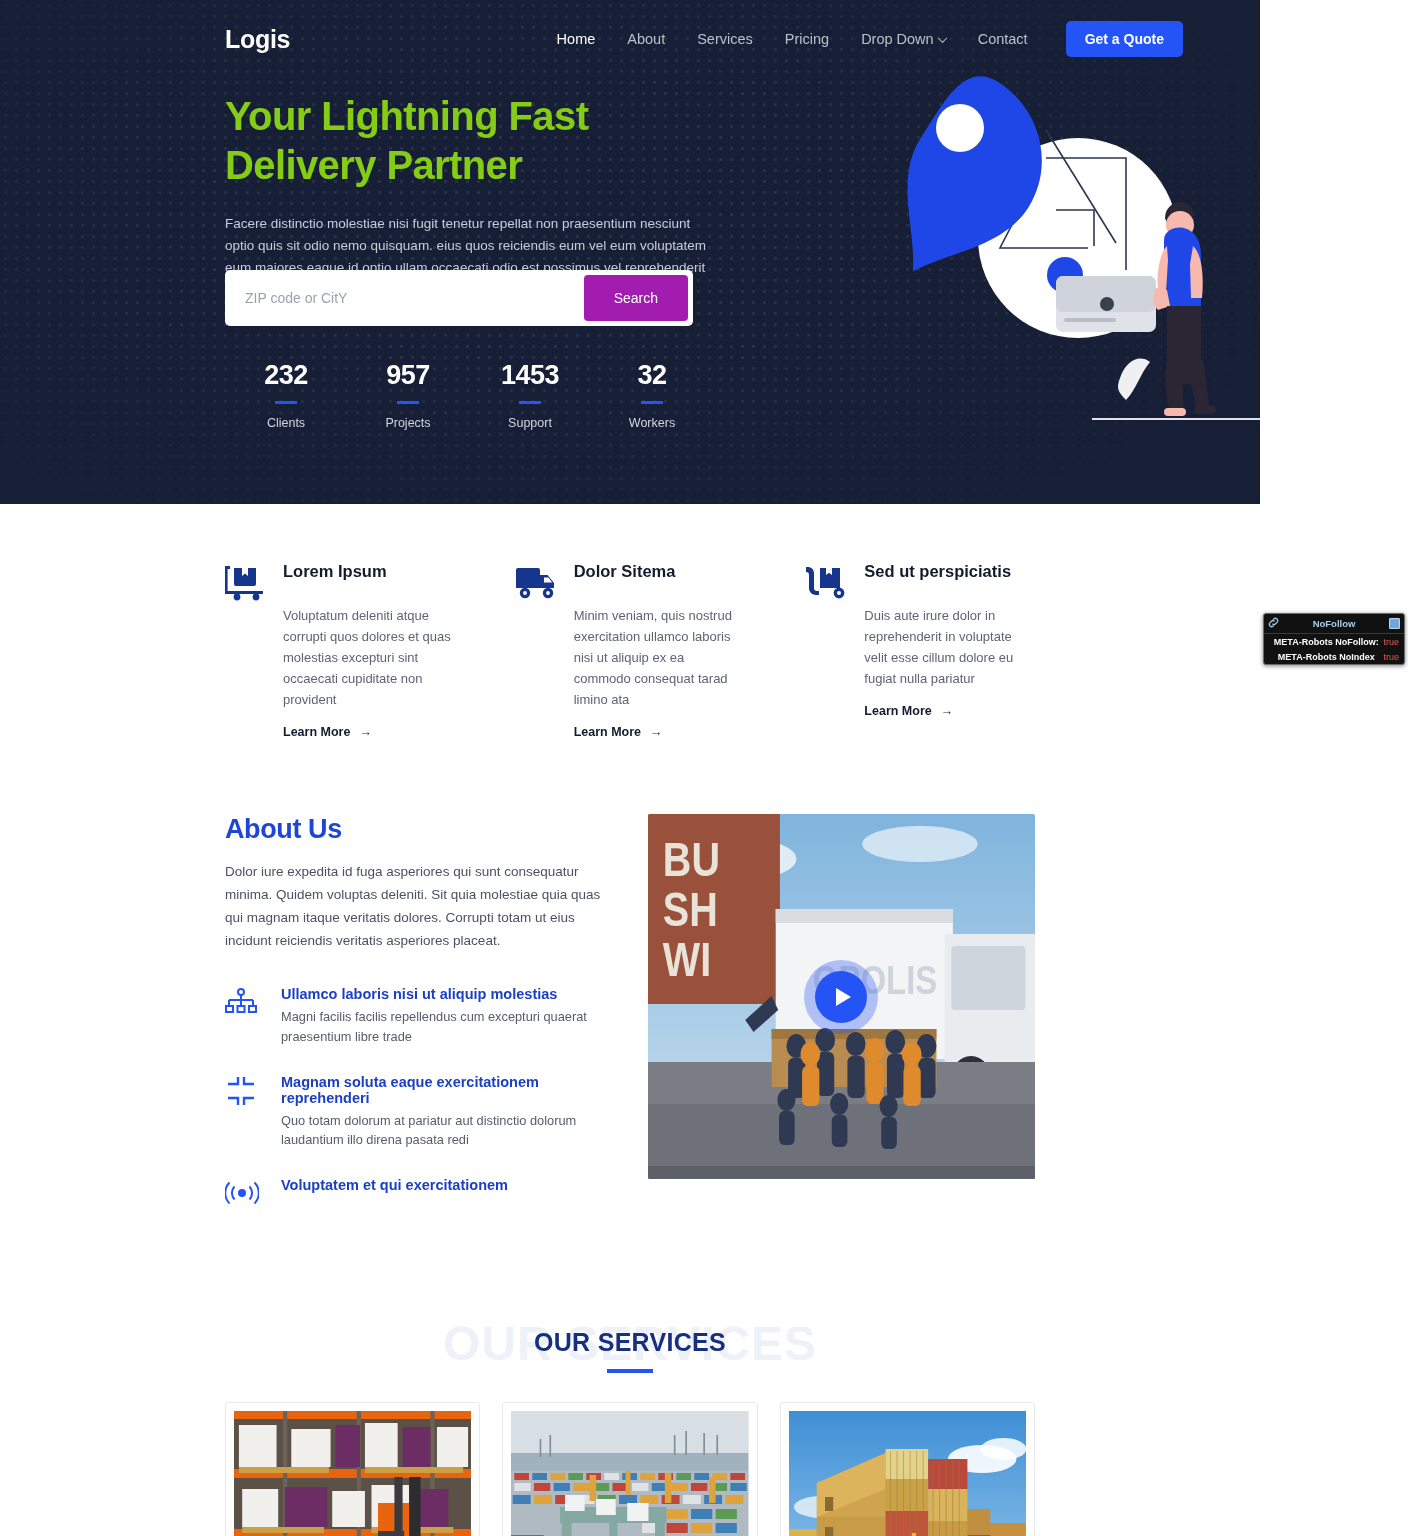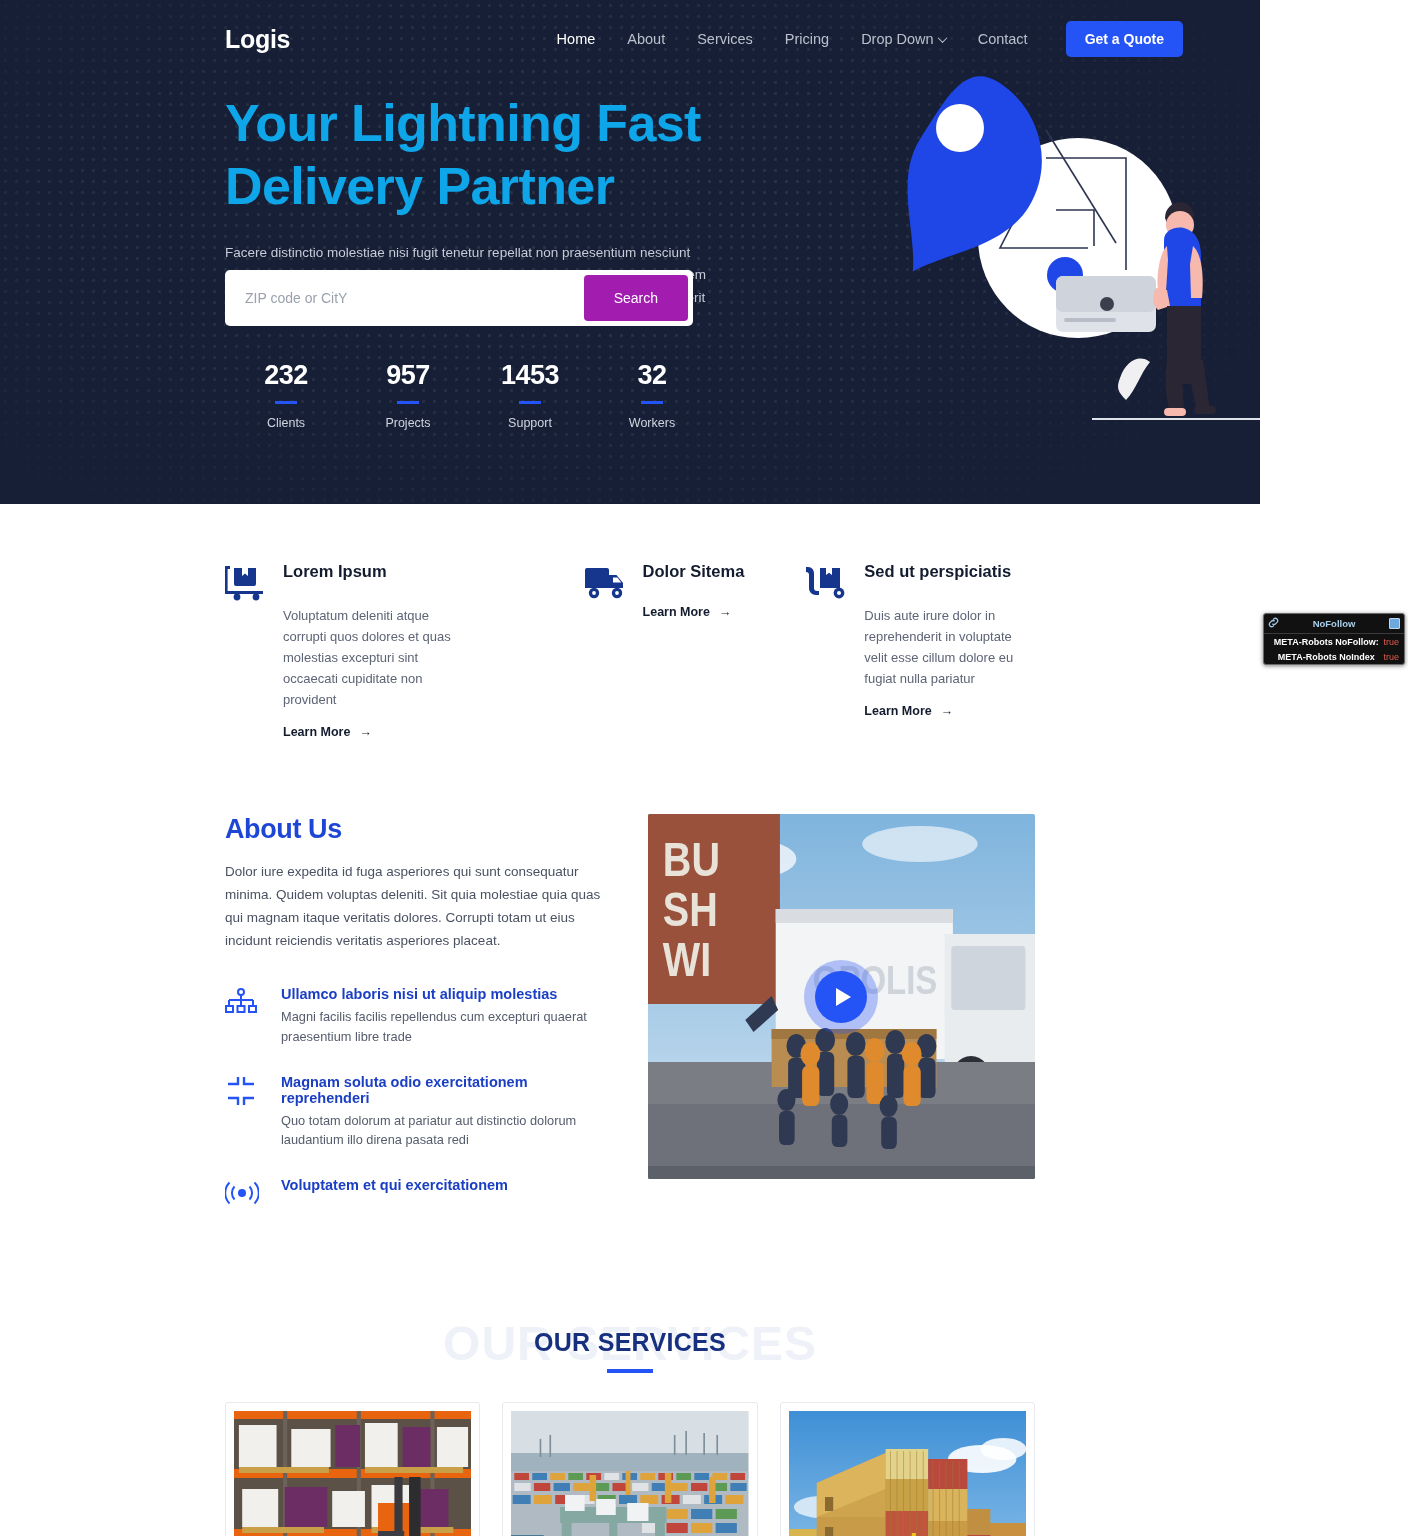--- a/index.html
+++ b/index.html
@@ -53,21 +53,21 @@
   .quote-btn {
     margin-left:22px;
     background:#2453f6; color:#fff;
     font-size:14px; font-weight:bold;
     padding:10px 19px; border:none; border-radius:5px; cursor:pointer;
     white-space:nowrap;
   }
 
   .hero-copy { position:absolute; left:225px; top:92px; width:500px; }
   .hero-title {
-    font-size:52px; line-height:1.22; font-weight:bold; color:#0ea5e9;
+    font-size:40px; line-height:1.22; font-weight:bold; color:#84cc16;
     letter-spacing:-.6px;
   }
   .hero-sub {
     margin-top:23px; font-size:13.5px; line-height:1.66; color:#c6ccd8;
     width:492px;
   }
 
   .search-wrap {
     position:absolute; left:225px; top:270px;
     width:468px; height:56px; background:#fff; border-radius:5px;
@@ -320,20 +320,21 @@
           <path d="M24 9h7.5l6.5 8v5H24V9z"></path>
           <path d="M28 11.6h4.4l3.8 4.8H28v-4.8z" fill="#ffffff"></path>
           <circle cx="9" cy="27" r="5.2"></circle>
             <circle cx="32" cy="27" r="5.2"></circle>
           <circle cx="9" cy="27" r="1.9" fill="#ffffff"></circle>
             <circle cx="32" cy="27" r="1.9" fill="#ffffff"></circle>
         </svg>
       </div>
       <div>
         <div class="feat-title">Dolor Sitema</div>
+        <div class="feat-text">Minim veniam, quis nostrud exercitation ullamco laboris nisi ut aliquip ex ea commodo consequat tarad limino ata</div>
         <a class="learn" href="#">
           <span>Learn More</span>
           <span>→</span>
         </a>
       </div>
     </div>
 
     <div class="feature">
       <div class="feat-icon">
         <svg width="42" height="34" viewBox="0 0 42 34" fill="currentColor">
@@ -381,21 +382,21 @@
         <div class="about-item">
           <div class="ai-icon">
             <svg width="32" height="30" viewBox="0 0 32 30" fill="none" stroke="currentColor" stroke-width="2.4">
               <path d="M13 1v7H3"></path>
                 <path d="M19 1v7h10"></path>
               <path d="M13 29v-7H3"></path>
                 <path d="M19 29v-7h10"></path>
             </svg>
           </div>
           <div>
-            <div class="ai-title">Magnam soluta odio exercitationem reprehenderi</div>
+            <div class="ai-title">Magnam soluta eaque exercitationem reprehenderi</div>
             <div class="ai-text">Quo totam dolorum at pariatur aut distinctio dolorum laudantium illo direna pasata redi</div>
           </div>
         </div>
 
         <div class="about-item">
           <div class="ai-icon">
             <svg width="34" height="28" viewBox="0 0 34 28" fill="none" stroke="currentColor" stroke-width="2">
               <circle cx="17" cy="14" r="4" fill="currentColor" stroke="none"></circle>
               <path d="M9.5 7.5a9.5 9.5 0 0 0 0 13"></path>
               <path d="M24.5 7.5a9.5 9.5 0 0 1 0 13"></path>

